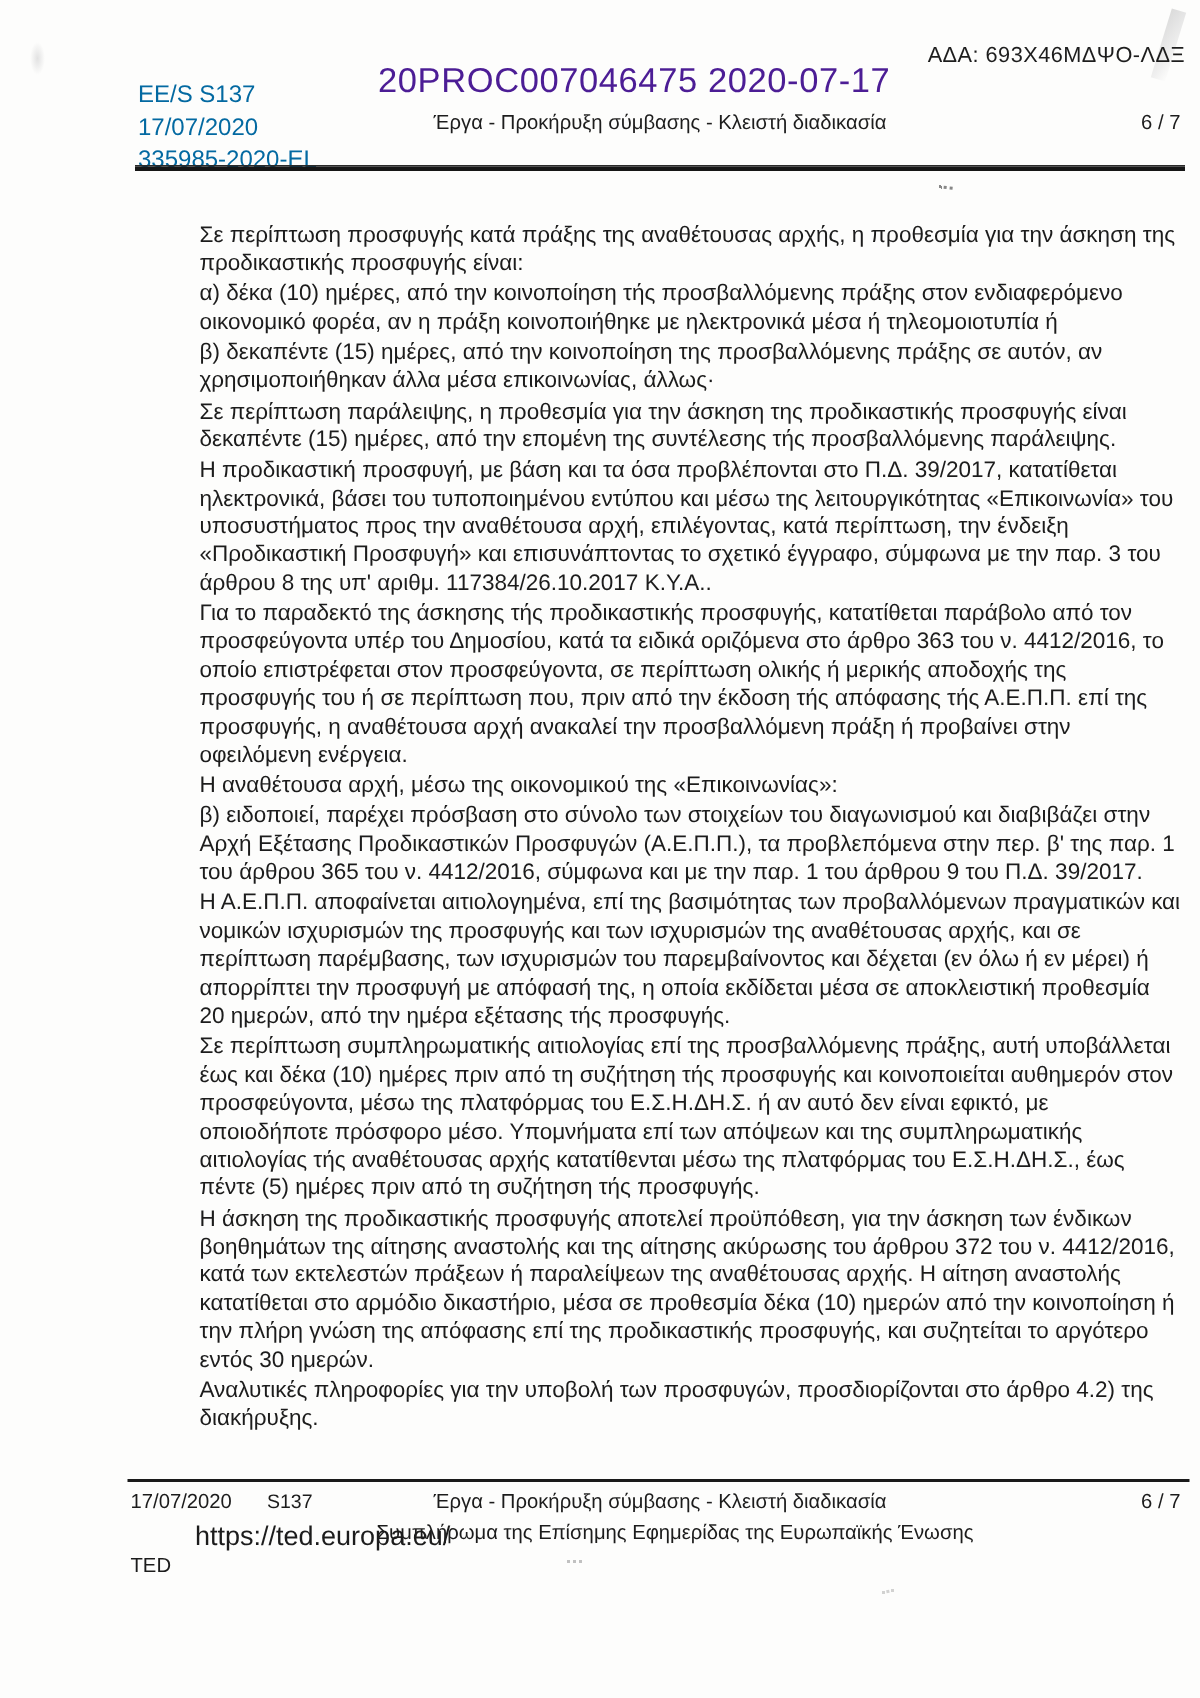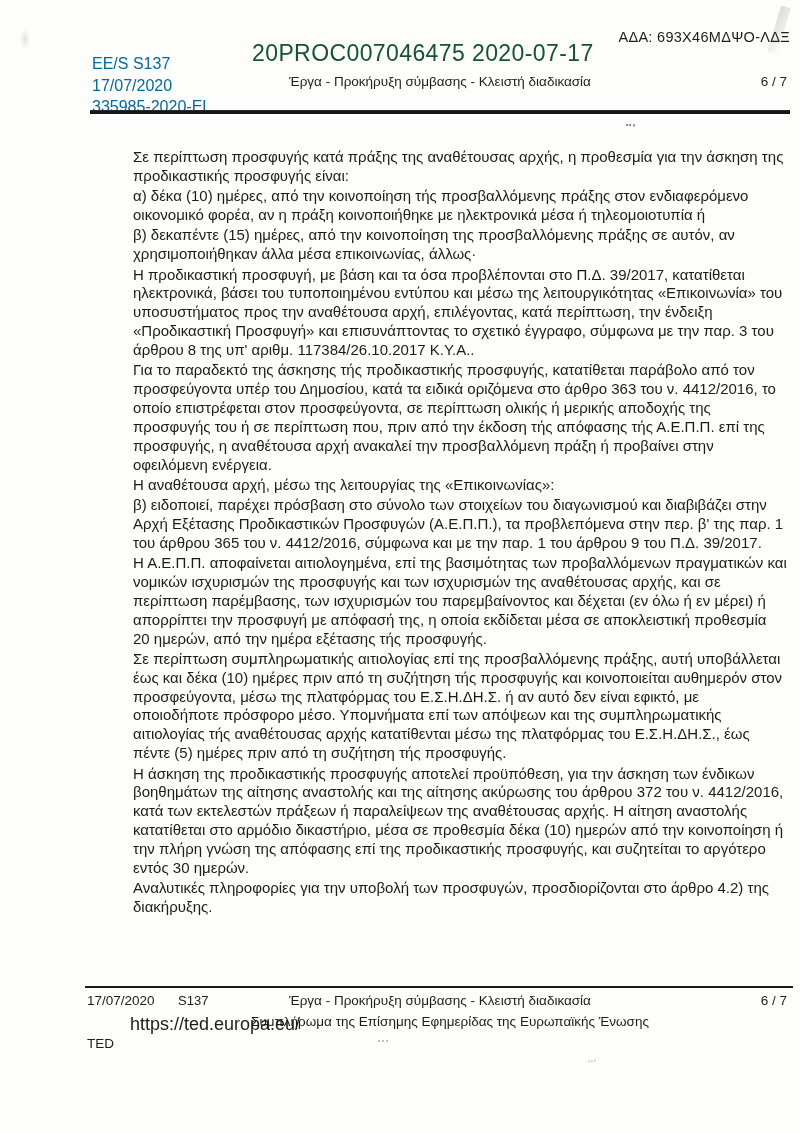--- a/index.html
+++ b/index.html
@@ -23,21 +23,21 @@
     letter-spacing: 0.3px;
     color: #1d1d1d;
     white-space: nowrap;
   }
   .proc-title {
     position: absolute;
     top: 40px;
     left: 252px;
     font-size: 23px;
     letter-spacing: 0.4px;
-    color: #14532d;
+    color: #4c1d95;
     white-space: nowrap;
   }
   .hdr-left {
     position: absolute;
     top: 53px;
     left: 92px;
     font-size: 16px;
     line-height: 21.5px;
     color: #0369a1;
   }
@@ -162,23 +162,24 @@
   </div>
 
   <div class="hdr-center">Έργα - Προκήρυξη σύμβασης - Κλειστή διαδικασία</div>
   <div class="hdr-pageno">6 / 7</div>
   <div class="hdr-rule"></div>
 
   <div class="body-text">
       <p>Σε περίπτωση προσφυγής κατά πράξης της αναθέτουσας αρχής, η προθεσμία για την άσκηση της προδικαστικής προσφυγής είναι:</p>
       <p>α) δέκα (10) ημέρες, από την κοινοποίηση τής προσβαλλόμενης πράξης στον ενδιαφερόμενο οικονομικό φορέα, αν η πράξη κοινοποιήθηκε με ηλεκτρονικά μέσα ή τηλεομοιοτυπία ή</p>
       <p>β) δεκαπέντε (15) ημέρες, από την κοινοποίηση της προσβαλλόμενης πράξης σε αυτόν, αν χρησιμοποιήθηκαν άλλα μέσα επικοινωνίας, άλλως·</p>
+      <p>Σε περίπτωση παράλειψης, η προθεσμία για την άσκηση της προδικαστικής προσφυγής είναι δεκαπέντε (15) ημέρες, από την επομένη της συντέλεσης τής προσβαλλόμενης παράλειψης.</p>
       <p>Η προδικαστική προσφυγή, με βάση και τα όσα προβλέπονται στο Π.Δ. 39/2017, κατατίθεται ηλεκτρονικά, βάσει του τυποποιημένου εντύπου και μέσω της λειτουργικότητας «Επικοινωνία» του υποσυστήματος προς την αναθέτουσα αρχή, επιλέγοντας, κατά περίπτωση, την ένδειξη «Προδικαστική Προσφυγή» και επισυνάπτοντας το σχετικό έγγραφο, σύμφωνα με την παρ. 3 του άρθρου 8 της υπ' αριθμ. 117384/26.10.2017 Κ.Υ.Α..</p>
       <p>Για το παραδεκτό της άσκησης τής προδικαστικής προσφυγής, κατατίθεται παράβολο από τον προσφεύγοντα υπέρ του Δημοσίου, κατά τα ειδικά οριζόμενα στο άρθρο 363 του ν. 4412/2016, το οποίο επιστρέφεται στον προσφεύγοντα, σε περίπτωση ολικής ή μερικής αποδοχής της προσφυγής του ή σε περίπτωση που, πριν από την έκδοση τής απόφασης τής Α.Ε.Π.Π. επί της προσφυγής, η αναθέτουσα αρχή ανακαλεί την προσβαλλόμενη πράξη ή προβαίνει στην οφειλόμενη ενέργεια.</p>
-      <p>Η αναθέτουσα αρχή, μέσω της λειτουργίας της «Επικοινωνίας»:</p>
+      <p>Η αναθέτουσα αρχή, μέσω της οικονομικού της «Επικοινωνίας»:</p>
       <p>β) ειδοποιεί, παρέχει πρόσβαση στο σύνολο των στοιχείων του διαγωνισμού και διαβιβάζει στην Αρχή Εξέτασης Προδικαστικών Προσφυγών (Α.Ε.Π.Π.), τα προβλεπόμενα στην περ. β' της παρ. 1 του άρθρου 365 του ν. 4412/2016, σύμφωνα και με την παρ. 1 του άρθρου 9 του Π.Δ. 39/2017.</p>
       <p>Η Α.Ε.Π.Π. αποφαίνεται αιτιολογημένα, επί της βασιμότητας των προβαλλόμενων πραγματικών και νομικών ισχυρισμών της προσφυγής και των ισχυρισμών της αναθέτουσας αρχής, και σε περίπτωση παρέμβασης, των ισχυρισμών του παρεμβαίνοντος και δέχεται (εν όλω ή εν μέρει) ή απορρίπτει την προσφυγή με απόφασή της, η οποία εκδίδεται μέσα σε αποκλειστική προθεσμία 20 ημερών, από την ημέρα εξέτασης τής προσφυγής.</p>
       <p>Σε περίπτωση συμπληρωματικής αιτιολογίας επί της προσβαλλόμενης πράξης, αυτή υποβάλλεται έως και δέκα (10) ημέρες πριν από τη συζήτηση τής προσφυγής και κοινοποιείται αυθημερόν στον προσφεύγοντα, μέσω της πλατφόρμας του Ε.Σ.Η.ΔΗ.Σ. ή αν αυτό δεν είναι εφικτό, με οποιοδήποτε πρόσφορο μέσο. Υπομνήματα επί των απόψεων και της συμπληρωματικής αιτιολογίας τής αναθέτουσας αρχής κατατίθενται μέσω της πλατφόρμας του Ε.Σ.Η.ΔΗ.Σ., έως πέντε (5) ημέρες πριν από τη συζήτηση τής προσφυγής.</p>
       <p>Η άσκηση της προδικαστικής προσφυγής αποτελεί προϋπόθεση, για την άσκηση των ένδικων βοηθημάτων της αίτησης αναστολής και της αίτησης ακύρωσης του άρθρου 372 του ν. 4412/2016, κατά των εκτελεστών πράξεων ή παραλείψεων της αναθέτουσας αρχής. Η αίτηση αναστολής κατατίθεται στο αρμόδιο δικαστήριο, μέσα σε προθεσμία δέκα (10) ημερών από την κοινοποίηση ή την πλήρη γνώση της απόφασης επί της προδικαστικής προσφυγής, και συζητείται το αργότερο εντός 30 ημερών.</p>
       <p>Αναλυτικές πληροφορίες για την υποβολή των προσφυγών, προσδιορίζονται στο άρθρο 4.2) της διακήρυξης.</p>
     </div>
 
   <div class="ftr-rule"></div>
   <div class="ftr-row1-date">17/07/2020</div>
   <div class="ftr-row1-serie">S137</div>

